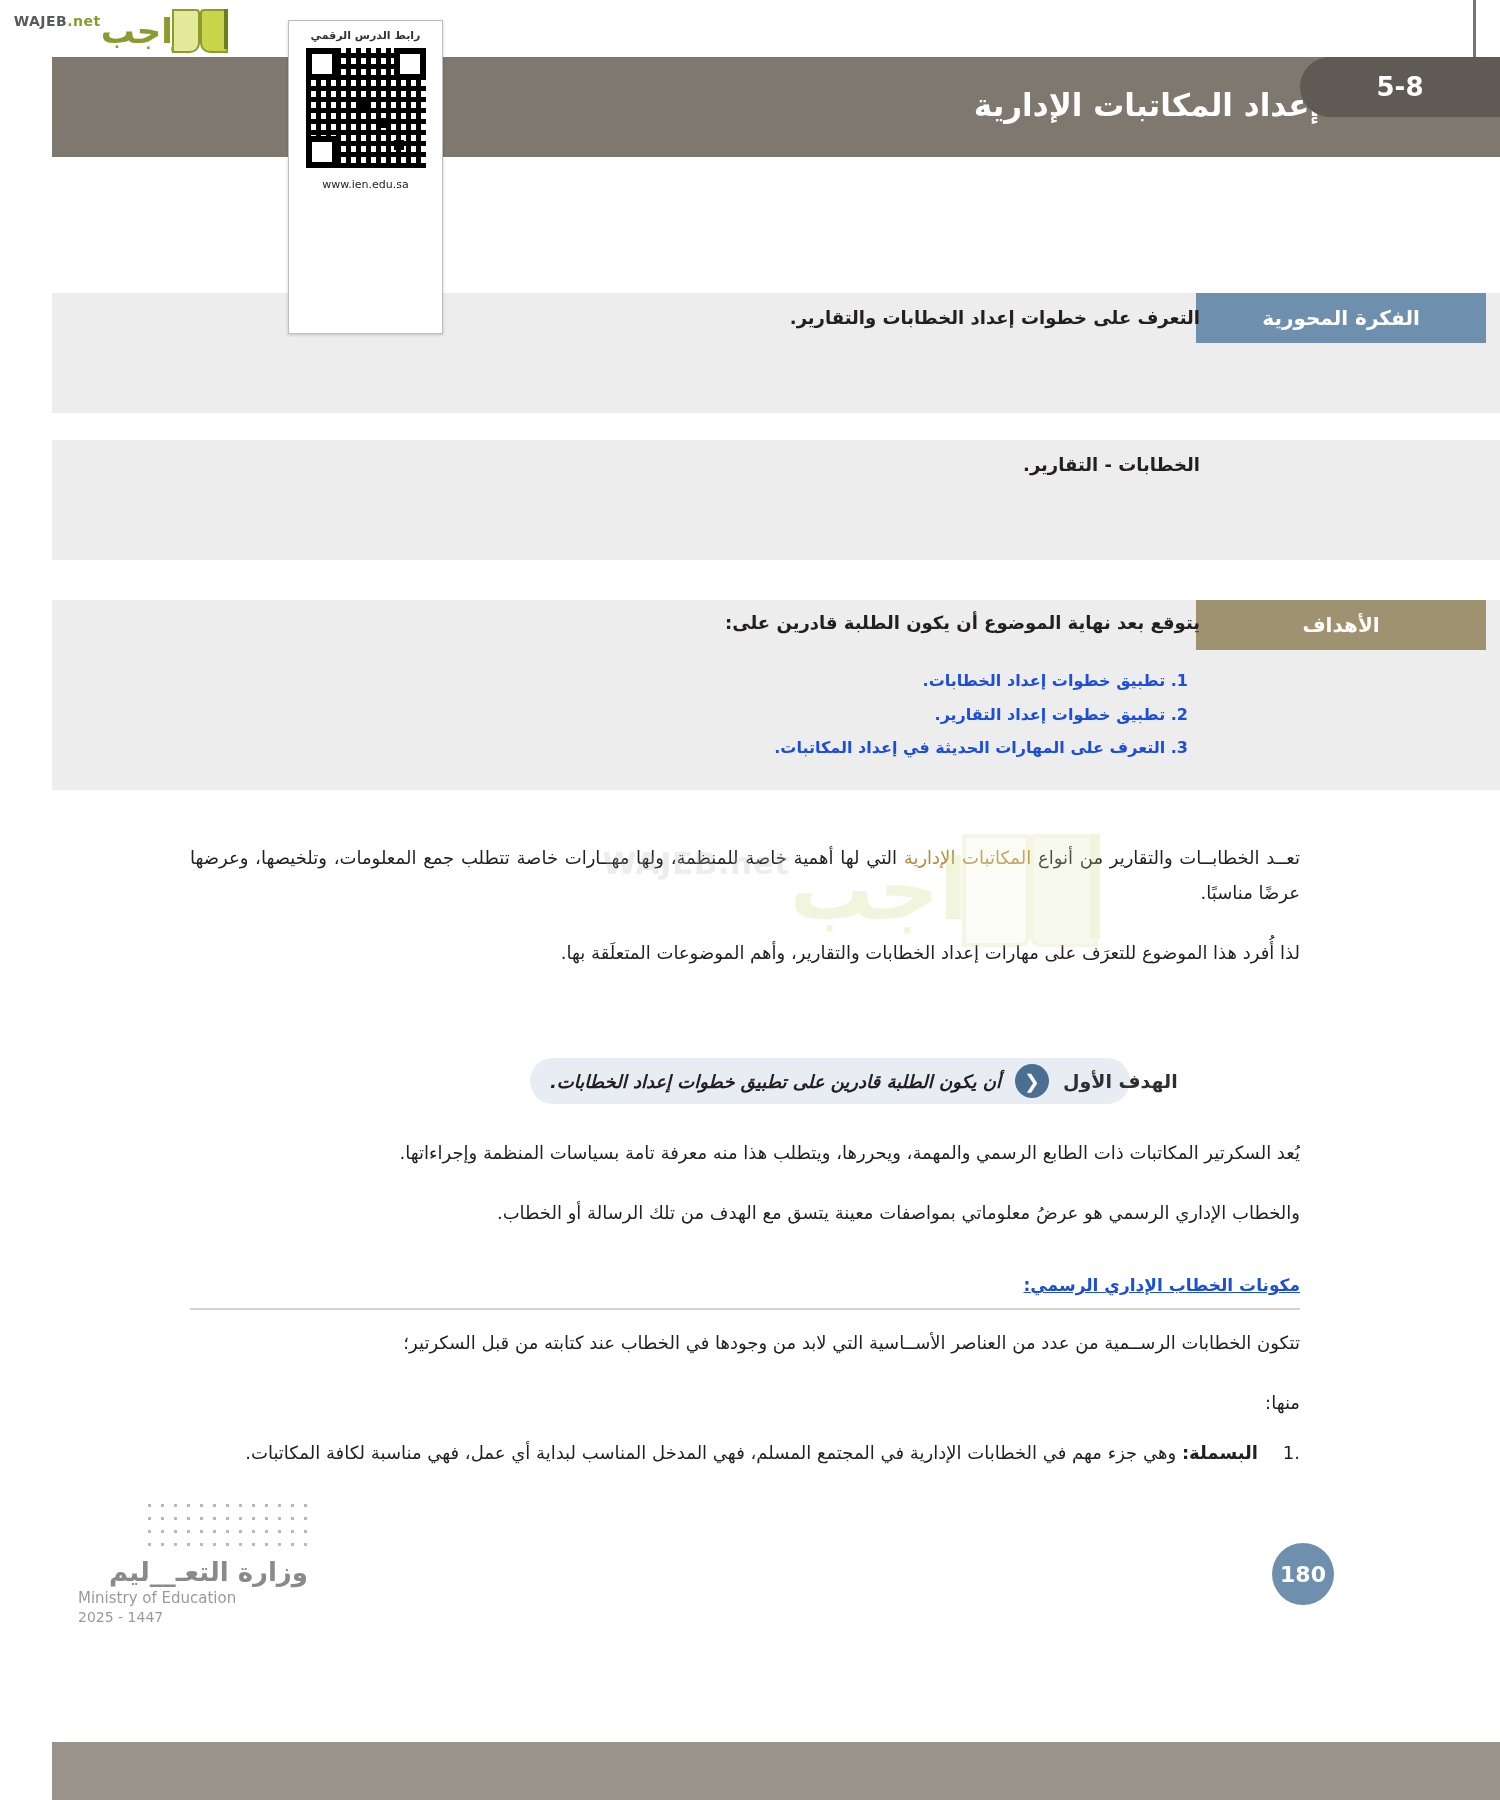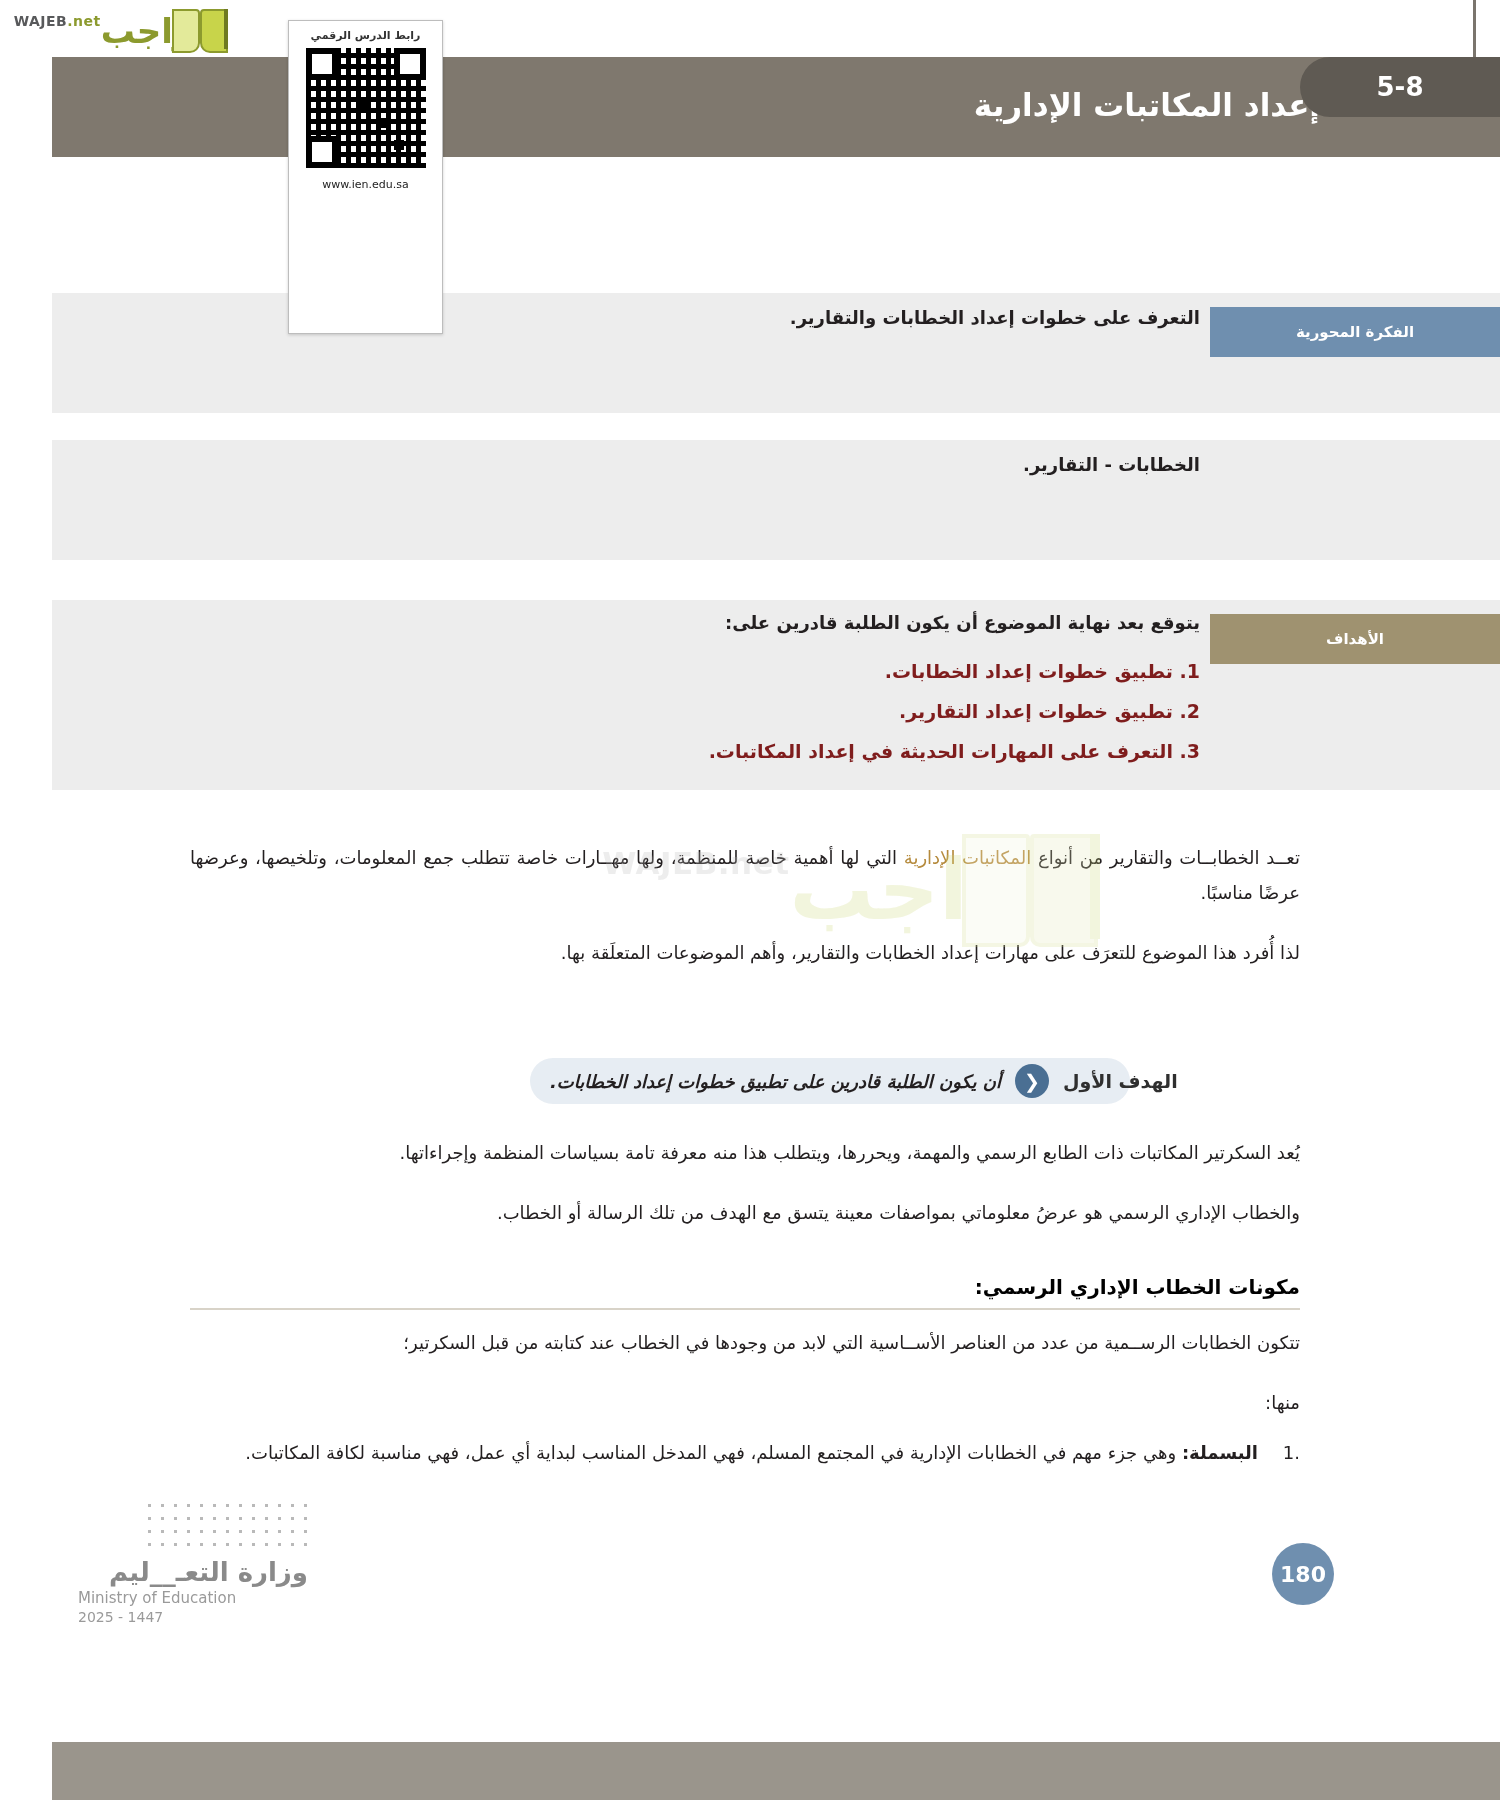--- a/index.html
+++ b/index.html
@@ -177,30 +177,29 @@
   .block {
     position: absolute;
     left: 52px;
     right: 0;
     background: #ededed;
     box-sizing: border-box;
   }
   .block .tag {
     position: absolute;
     top: 0;
-    right: 0;
+    right: 14px;
     height: 50px;
     width: 290px;
     display: flex;
     align-items: center;
     justify-content: center;
     color: #ffffff;
-    font-size: 15px;
-    font-weight: bold;
-    margin-top: 14px;
+    font-size: 20px;
+    font-weight: bold;
   }
   .block .body {
     position: absolute;
     right: 300px;
     left: 40px;
     top: 10px;
     font-size: 18px;
     font-weight: bold;
     color: #231f20;
     text-align: right;
@@ -219,25 +218,25 @@
     right: 300px;
     top: 12px;
     font-size: 18px;
     font-weight: bold;
     color: #231f20;
   }
   .goals-list {
     position: absolute;
     right: 300px;
     top: 52px;
-    margin: 0;
+    margin: 12px;
     padding: 0;
     list-style: none;
-    color: #7f1d1d;
-    font-size: 19px;
+    color: #1d4ed8;
+    font-size: 16px;
     line-height: 2.1;
     font-weight: bold;
   }
 
   
   .para {
     position: absolute;
     right: 200px;
     left: 190px;
     font-size: 18px;
@@ -291,23 +290,24 @@
     font-style: italic;
   }
 
   #para3 { top: 1135px; }
   #para4 { top: 1195px; }
 
   .subhead {
     position: absolute;
     top: 1275px;
     right: 200px;
-    font-size: 20px;
-    font-weight: bold;
-    color: #000000;
+    font-size: 17px;
+    font-weight: bold;
+    color: #1d4ed8;
+    text-decoration: underline;
   }
   .subhead-rule {
     position: absolute;
     top: 1308px;
     right: 200px;
     left: 190px;
     height: 2px;
     background: #d8d3c8;
   }
 

